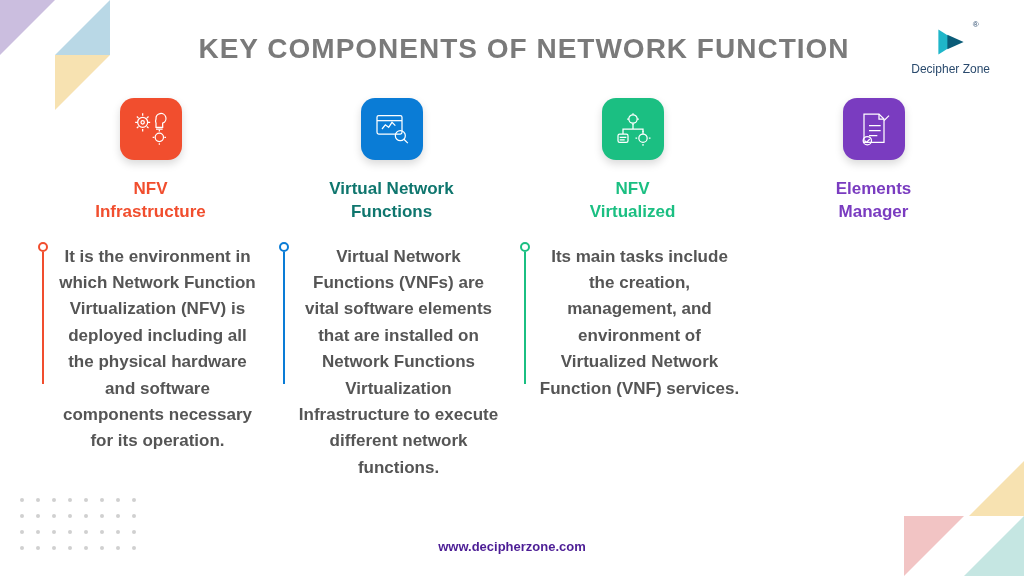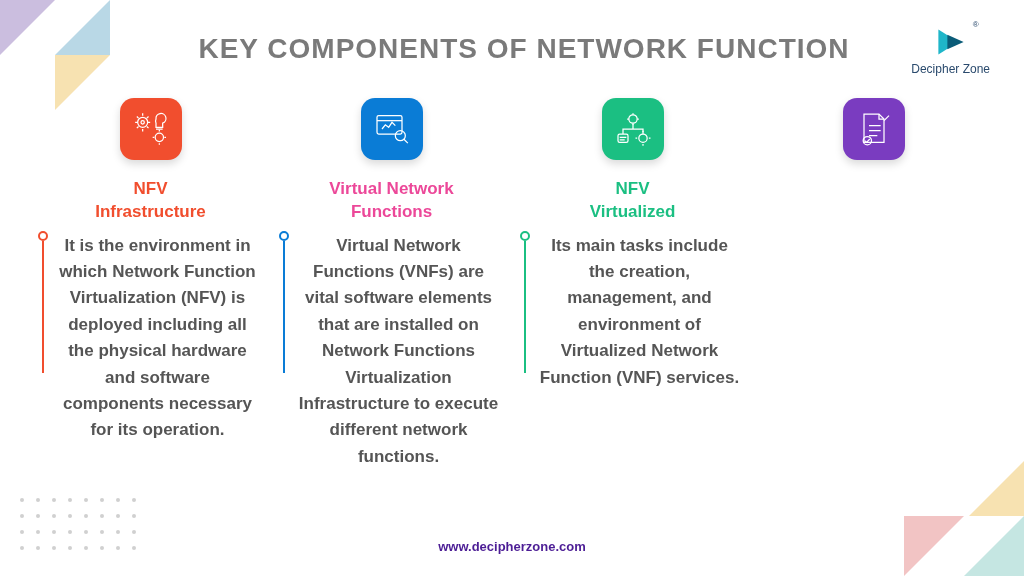--- a/index.html
+++ b/index.html
@@ -29,21 +29,21 @@
   .logo-mark svg { width: 100%; height: 100%; }
   .logo-text { font-size: 12px; font-weight: normal; color: #2a4a6d; }
   .reg { position: absolute; top: -4px; right: -10px; font-size: 8px; color: #2a4a6d; }
 
   .title { text-align: center; padding-top: 30px; font-size: 28px; font-weight: 800; color: #7a7a7a; letter-spacing: 1px; line-height: 1.35; text-transform: uppercase; padding-left: 24px; }
 
   .cards { display: flex; justify-content: space-around; padding: 30px 30px 0; }
   .card { width: 220px; text-align: center; position: relative; }
   .icon-box { width: 62px; height: 62px; border-radius: 14px; margin: 0 auto 18px; display: flex; align-items: center; justify-content: center; box-shadow: 0 4px 8px rgba(0,0,0,0.15); }
   .icon-box svg { width: 40px; height: 40px; stroke: #fff; fill: none; stroke-width: 1.5; }
-  .card-title { font-size: 17px; font-weight: 700; line-height: 1.35; margin-bottom: 9px; min-height: 46px; }
+  .card-title { font-size: 17px; font-weight: 700; line-height: 1.35; margin-bottom: 20px; min-height: 46px; }
   .desc-wrap { position: relative; padding-left: 14px; }
   .bullet { position: absolute; left: -3px; top: -2px; width: 10px; height: 10px; border-radius: 50%; border: 2px solid; background: #fff; }
   .line { position: absolute; left: 1px; top: 8px; width: 2px; height: 132px; }
   .card-desc { font-size: 17px; font-weight: 600; color: #555; line-height: 1.55; text-align: center; }
 
   .footer { position: absolute; bottom: 22px; left: 0; right: 0; text-align: center; font-size: 13px; font-weight: 700; color: #4c1d95; }
 </style>
 </head>
 <body>
 
@@ -133,21 +133,21 @@
   <div class="card">
     <div class="icon-box" style="background:#0a7cd6">
       <svg viewBox="0 0 48 48">
           <rect x="6" y="8" width="30" height="22" rx="2"></rect>
           <path d="M6 14h30"></path>
           <path d="M12 24l4-5 4 3 4-6 4 4"></path>
           <circle cx="34" cy="32" r="6"></circle>
           <path d="M38 36l5 5"></path>
         </svg>
     </div>
-    <div class="card-title" style="color:#ec4899">
+    <div class="card-title" style="color:#0f766e">
       <span>Virtual Network</span><br><span>Functions</span>
     </div>
     <div class="desc-wrap">
       <div class="bullet" style="border-color:#0a7cd6"></div>
       <div class="line" style="background:#0a7cd6"></div>
       <div class="card-desc">Virtual Network Functions (VNFs) are vital software elements that are installed on Network Functions Virtualization Infrastructure to execute different network functions.</div>
     </div>
   </div>
 
   <div class="card">
@@ -176,17 +176,20 @@
     <div class="icon-box" style="background:#7a3cc0">
       <svg viewBox="0 0 48 48">
           <path d="M12 6h18l6 6v28H12z"></path>
           <path d="M30 6v6h6"></path>
           <path d="M18 20h14M18 26h14M18 32h10"></path>
           <circle cx="16" cy="38" r="5"></circle>
           <path d="M13 38l2 2 4-4"></path>
           <path d="M36 14l6-6"></path>
         </svg>
     </div>
+    <div class="card-title" style="color:#7a3cc0">
+      <span>Elements</span><br><span>Manager</span>
+    </div>
   </div>
 
 </div>
 
 <div class="footer">www.decipherzone.com</div>
 
 </body></html>

